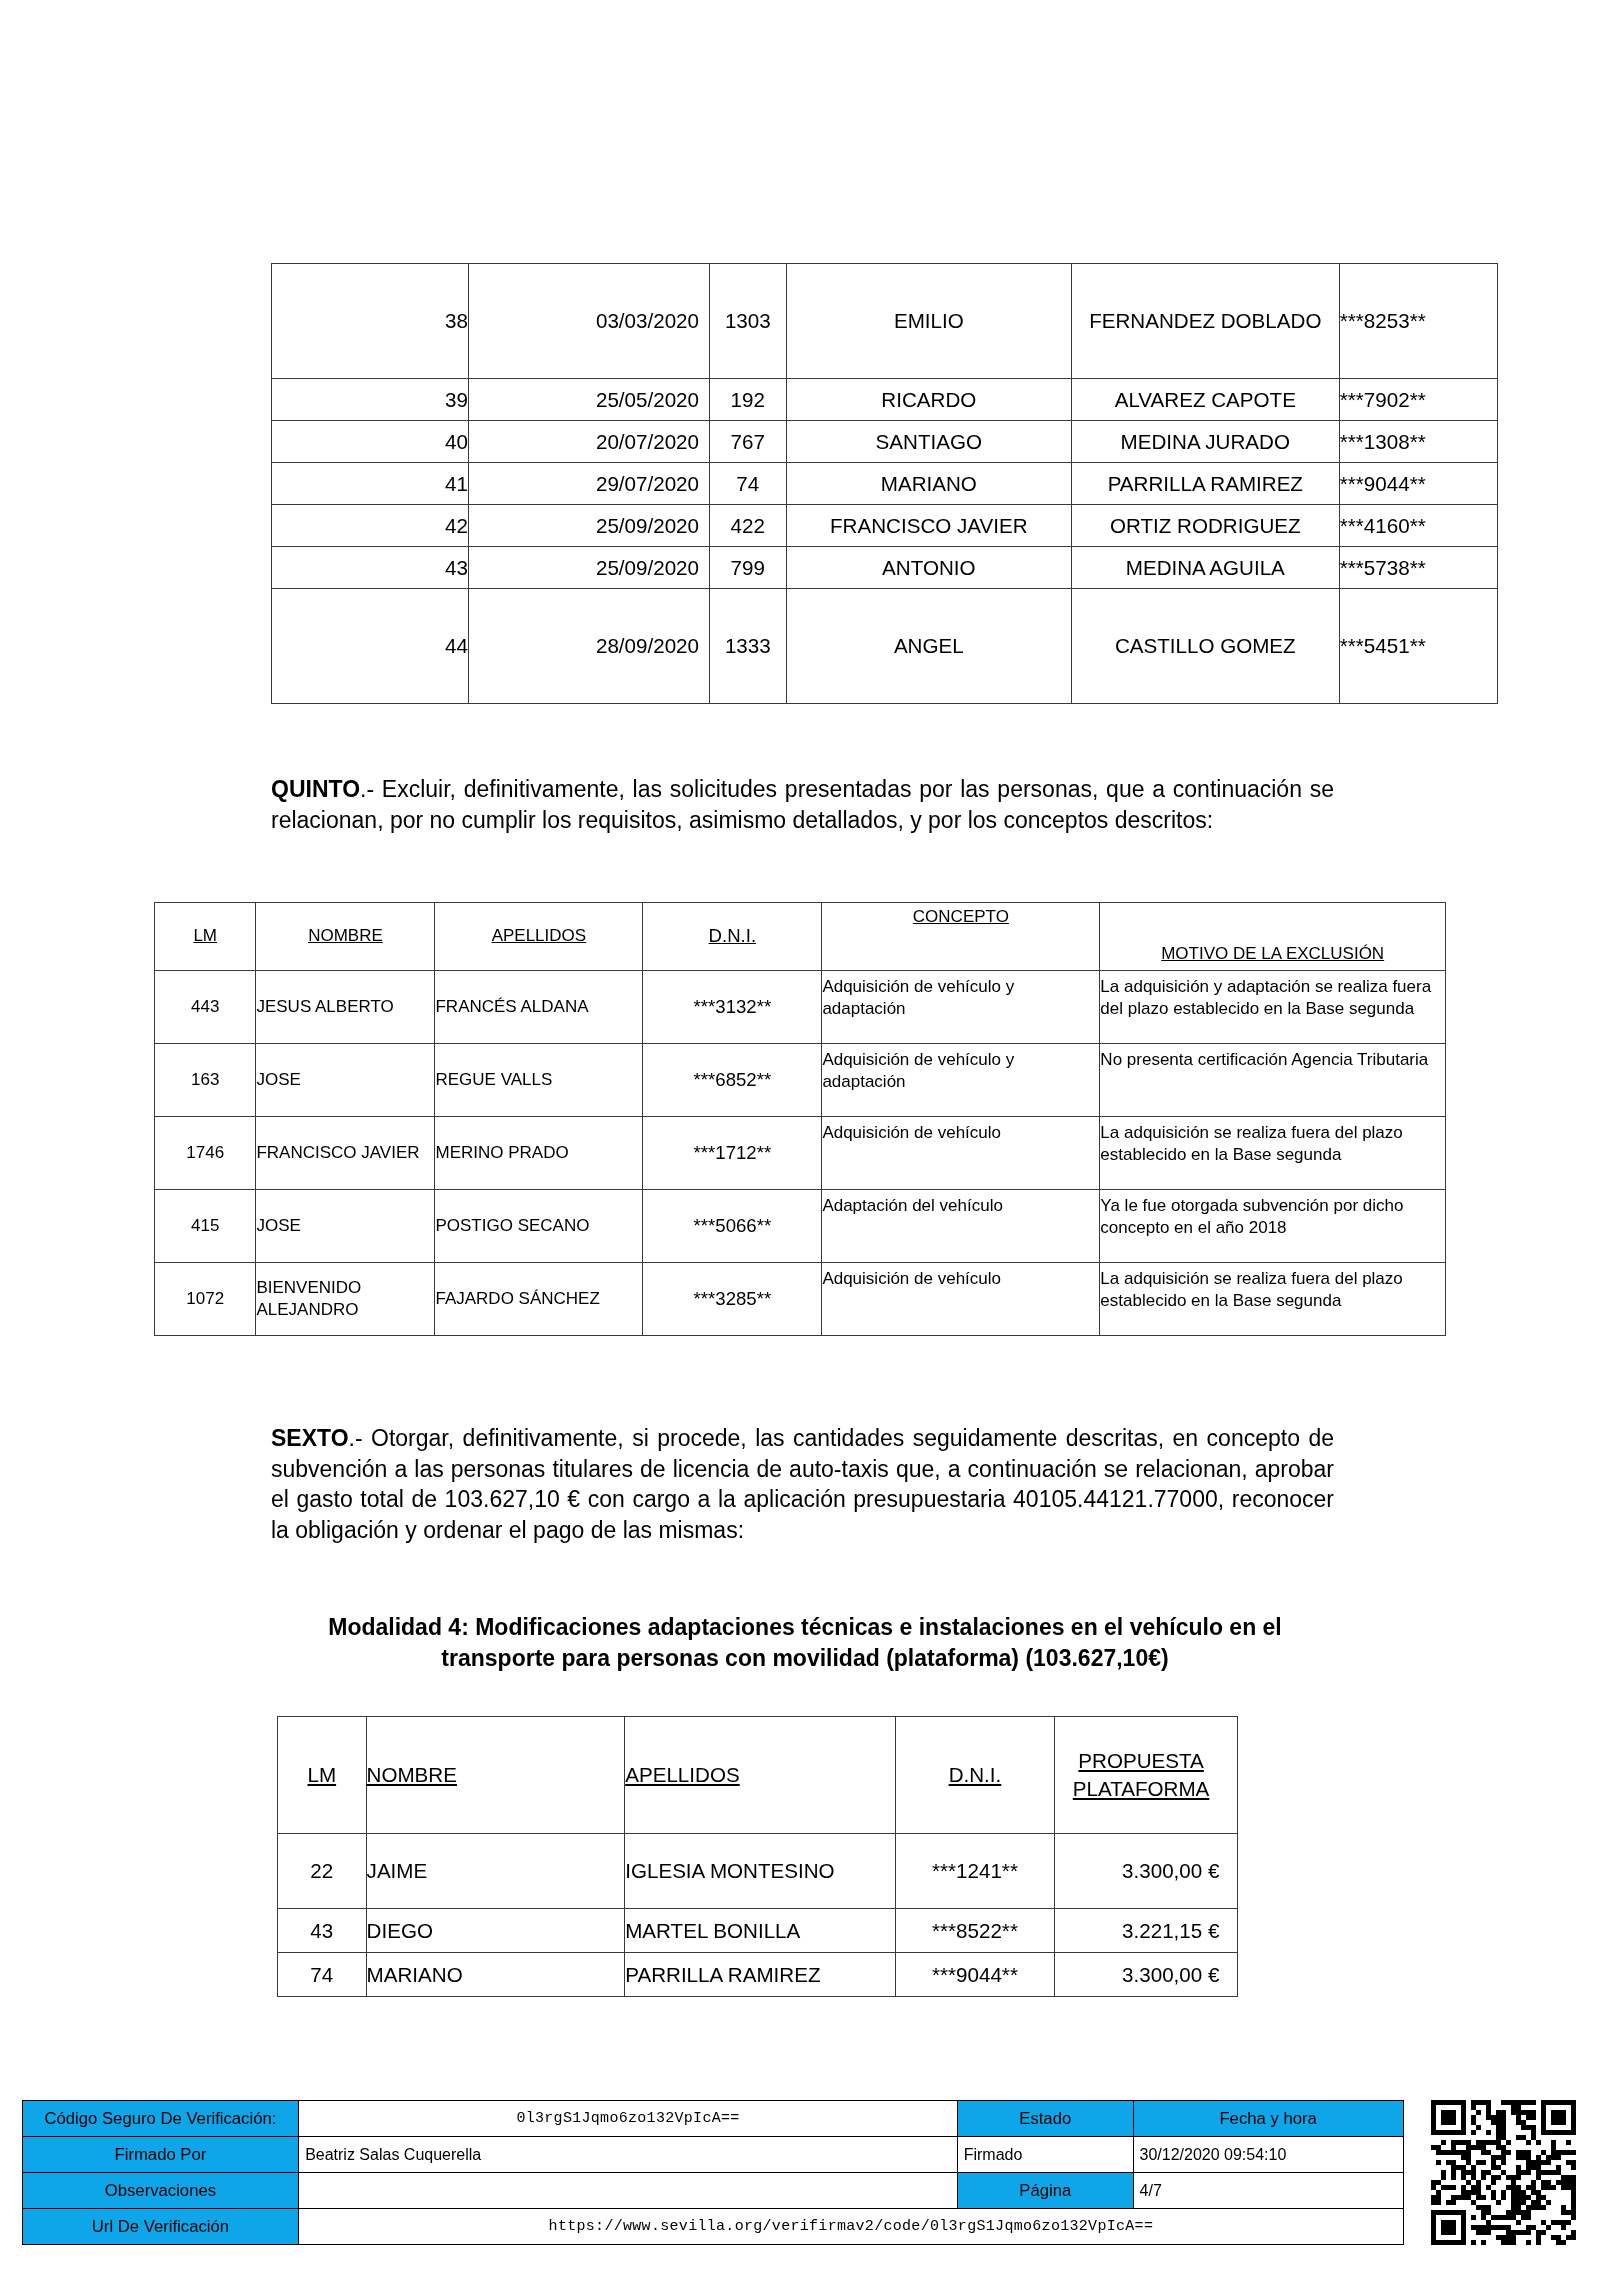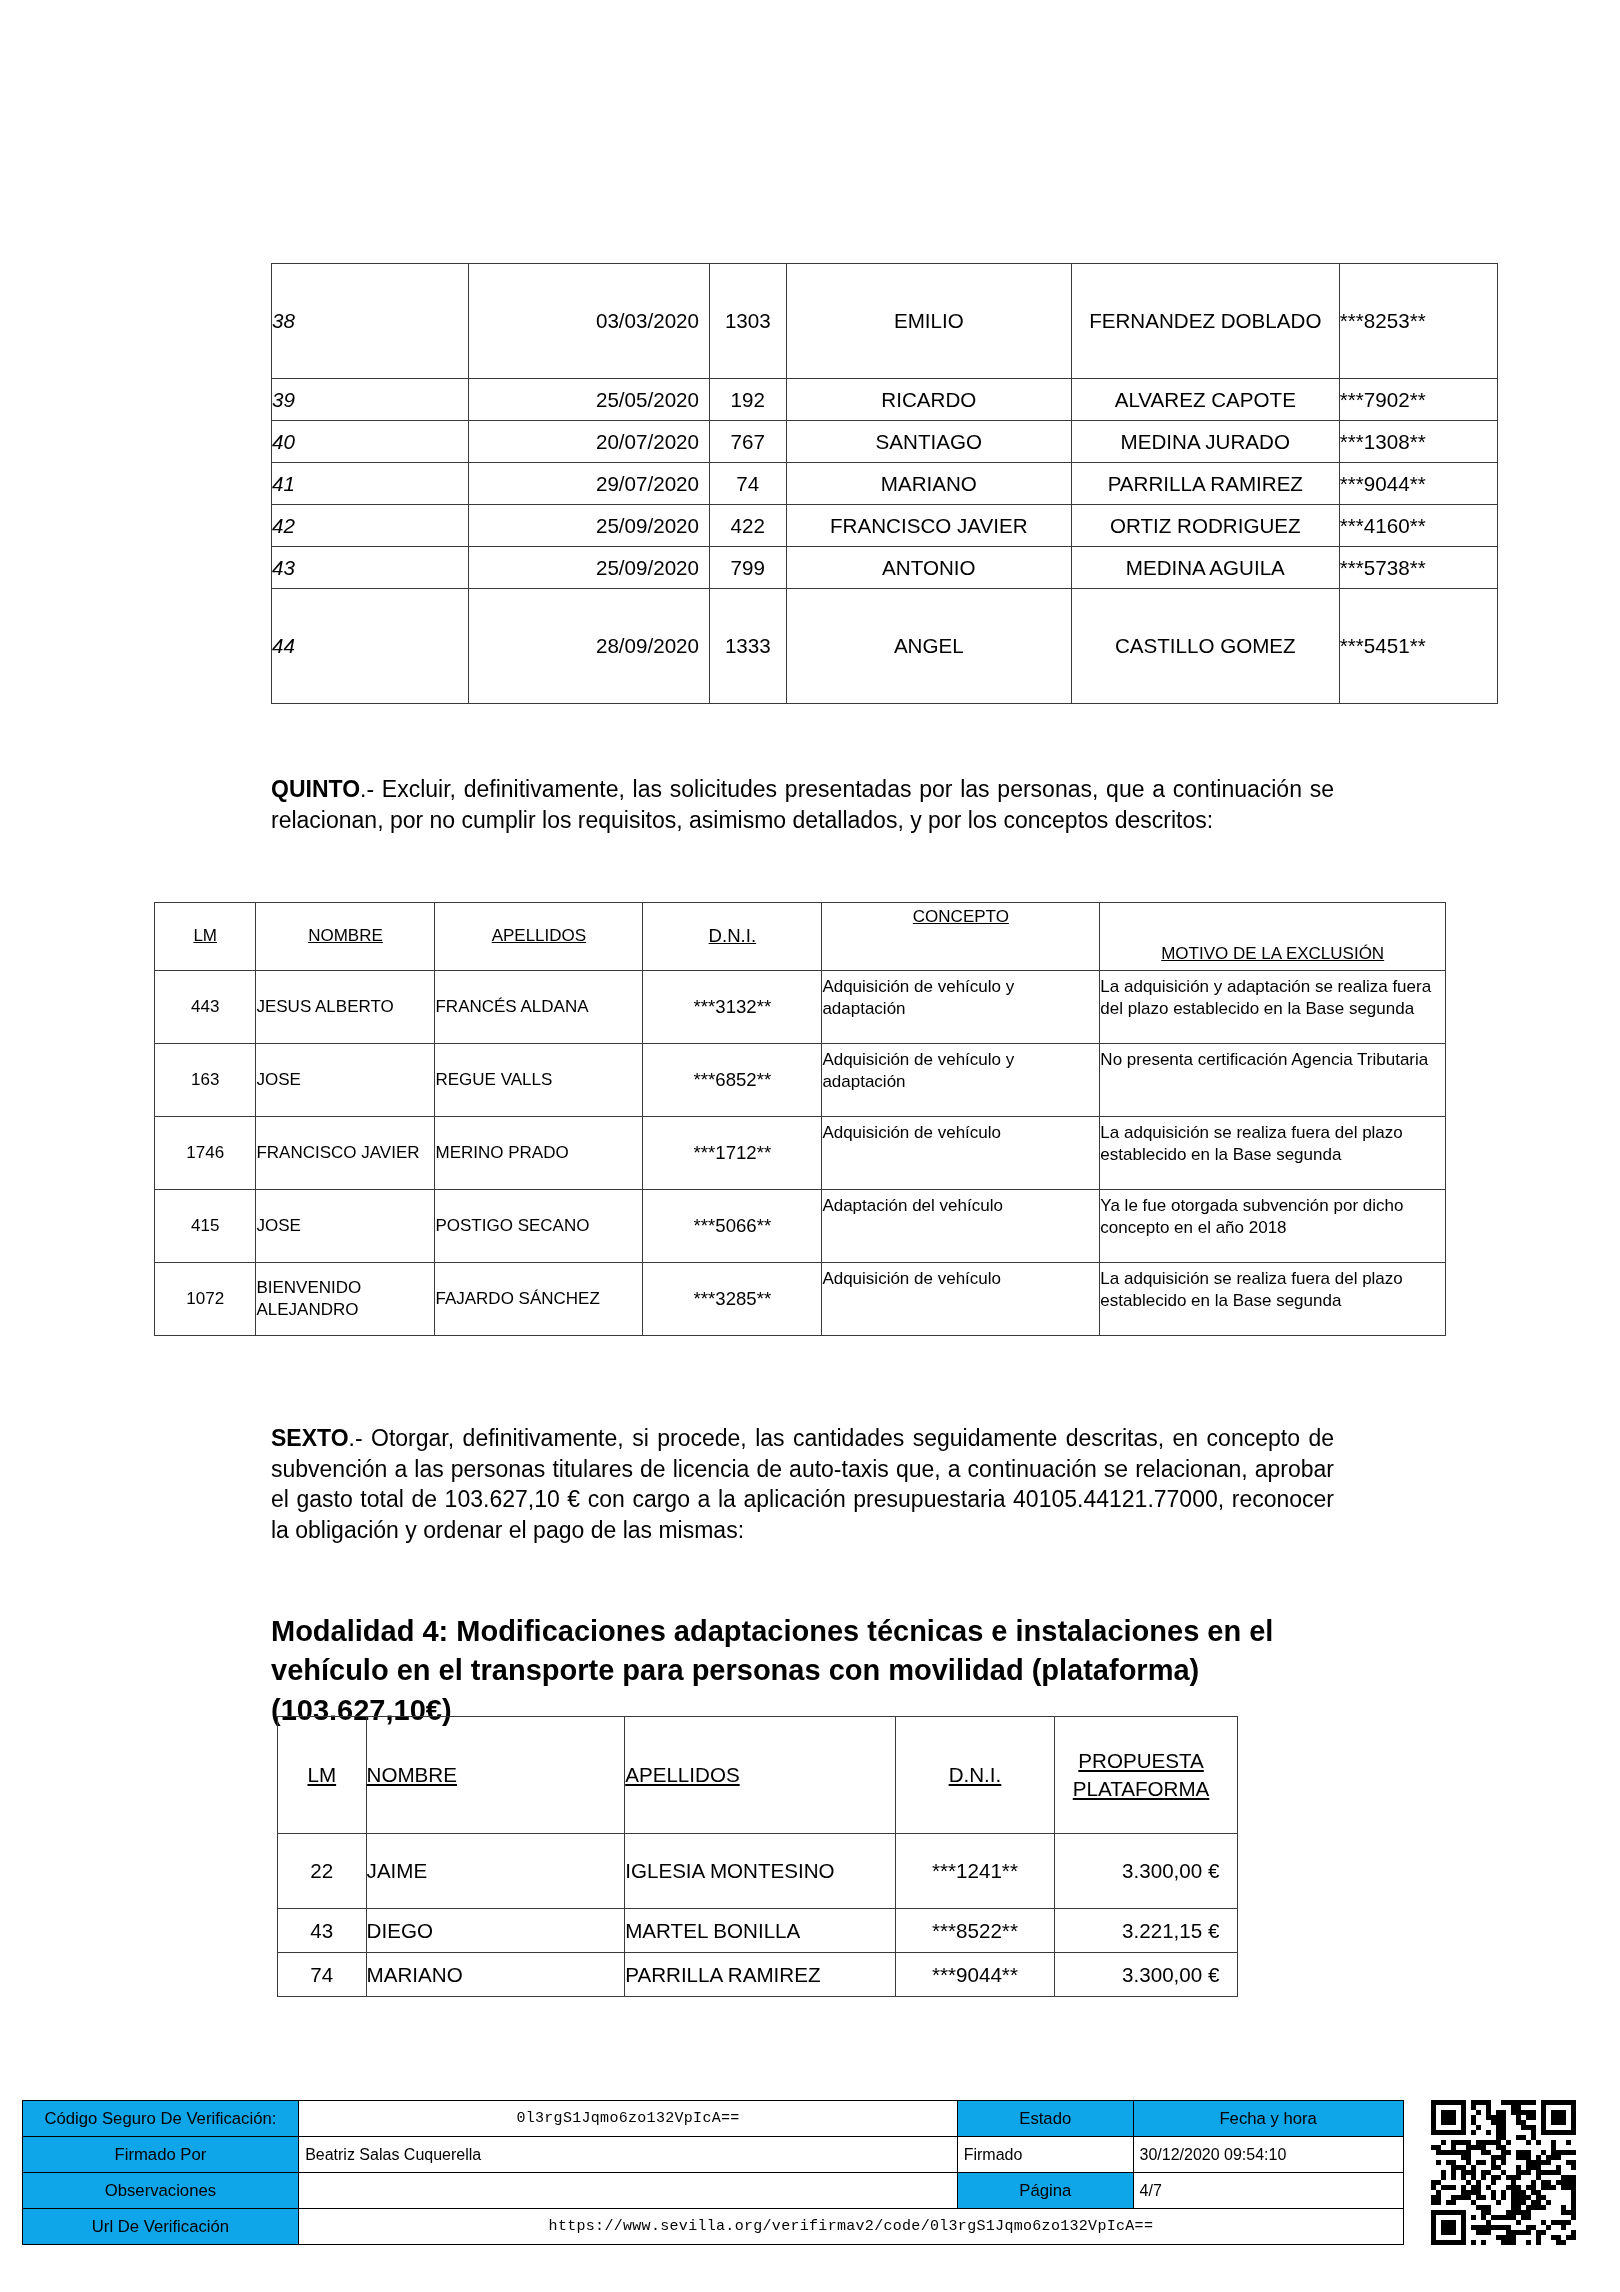--- a/index.html
+++ b/index.html
@@ -37,21 +37,21 @@
     border: 1px solid #3a3a3a;
     padding: 0;
     vertical-align: middle;
     font-weight: normal;
   }
   .t1 td {
     font-size: 20.6px;
     height: 41px;
     padding: 2px 7.8px;
   }
-  .t1 .c-lm     { width: 196px; text-align: left; font-style: italic; }
+  .t1 .c-lm     { width: 196px; text-align: right; }
   .t1 .c-fecha  { width: 230px; text-align: right; padding-right: 9.8px;}
   .t1 .c-num    { width: 76px;  text-align: center; }
   .t1 .c-nombre { width: 284px; text-align: center; }
   .t1 .c-apell  { width: 267px; text-align: center; }
   .t1 .c-dni    { width: 157px; text-align: left; }
   .t1 tr.tall td { height: 114px; }
 
   
   .para {
     position: absolute;
@@ -62,23 +62,24 @@
   }
   .para b { font-weight: bold; }
   #para-quinto { left: 271px; top: 774px; width: 1063px; }
   #para-sexto  { left: 271px; top: 1423px; width: 1063px; }
 
   .modalidad-title {
     position: absolute;
     left: 271px;
     top: 1612px;
     width: 1068px;
-    font-size: 29px;
+    font-size: 23px;
     font-weight: bold;
     line-height: 1.36;
+    text-align: center;
   }
 
   
   .t2-wrap {
     position: absolute;
     left: 154px;
     top: 902px;
     width: 1292px;
   }
   .t2 th, .t2 td {

